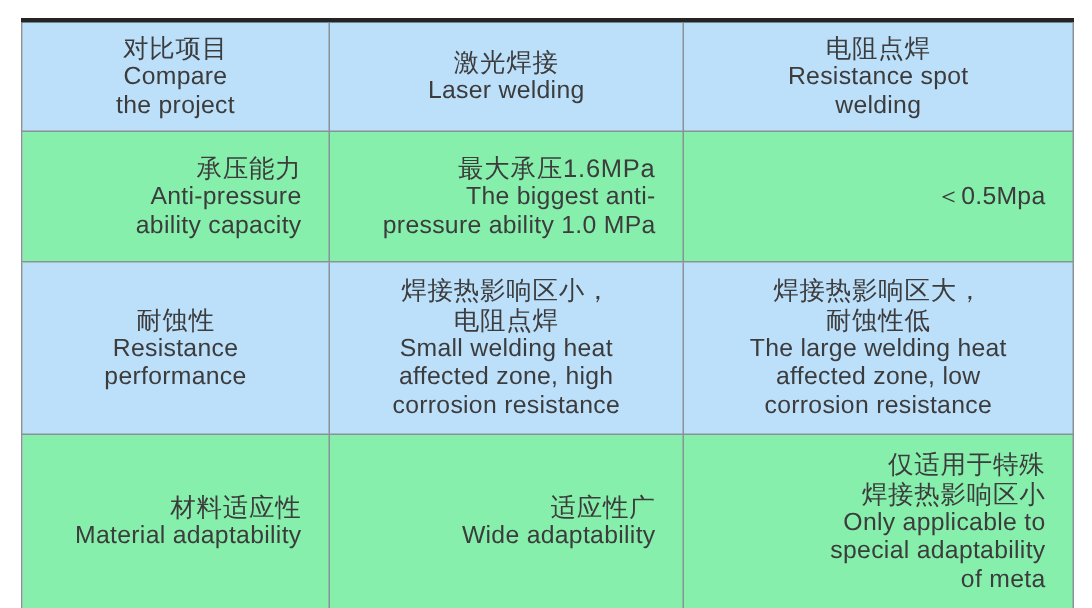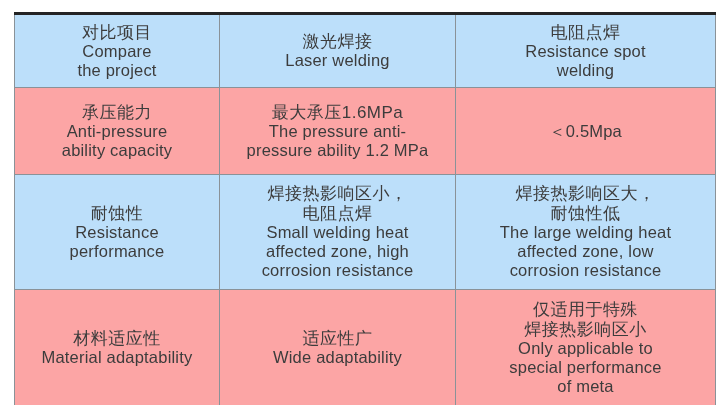--- a/index.html
+++ b/index.html
@@ -52,21 +52,21 @@
     border-bottom: 3px solid #242424;
   }
   .comparison-table td:first-child {
     border-left: 1.5px solid #8a9298;
   }
   .comparison-table td:last-child {
     border-right: 1.5px solid #8a9298;
   }
 
   .row-blue td { background: #bcdffa; }
-  .row-gray td { background: #fca5a5; }
+  .row-gray td { background: #86efac; text-align: right; }
 
   .col-a { width: 205px; }
   .col-b { width: 236px; }
   .col-c { width: 260px; }
 
   .cell-cn {
     font-size: 17px;
     letter-spacing: 0.5px;
     white-space: nowrap;
     color: #3c3c3c;
@@ -135,22 +135,22 @@
           <div class="cell-en">
             <span class="ln">Anti-pressure</span>
             <span class="ln">ability capacity</span>
           </div>
         </td>
         <td>
           <div class="cell-cn">
             <span class="ln">最大承压1.6MPa</span>
           </div>
           <div class="cell-en">
-            <span class="ln">The pressure anti-</span>
-            <span class="ln">pressure ability 1.2 MPa</span>
+            <span class="ln">The biggest anti-</span>
+            <span class="ln">pressure ability 1.0 MPa</span>
           </div>
         </td>
         <td>
           <div class="cell-en">
             <span class="ln">＜0.5Mpa</span>
           </div>
         </td>
       </tr>
 
       <tr class="row-blue r2">
@@ -204,21 +204,21 @@
             <span class="ln">Wide adaptability</span>
           </div>
         </td>
         <td>
           <div class="cell-cn">
             <span class="ln">仅适用于特殊</span>
             <span class="ln">焊接热影响区小</span>
           </div>
           <div class="cell-en">
             <span class="ln">Only applicable to</span>
-            <span class="ln">special performance</span>
+            <span class="ln">special adaptability</span>
             <span class="ln">of meta</span>
           </div>
         </td>
       </tr>
 
     </tbody>
   </table>
 
 </div>
 

